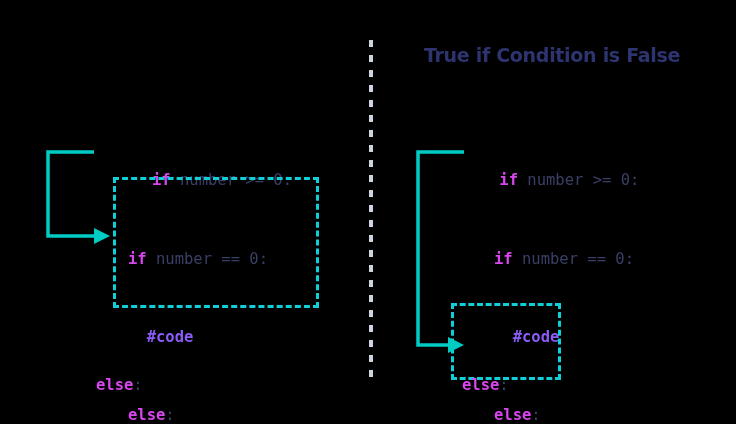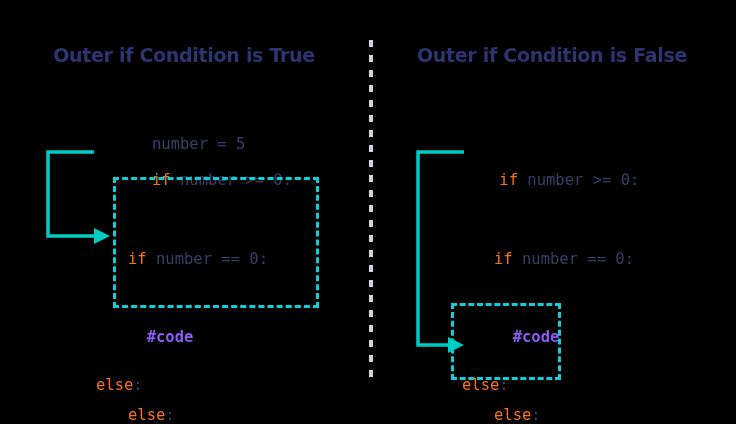--- a/index.html
+++ b/index.html
@@ -29,21 +29,21 @@
     background-repeat:repeat-y;
   }
 
   .code{
     position:absolute;
     font-family:"DejaVu Sans Mono", monospace;
     font-size:15.5px;
     line-height:26px;
     white-space:pre;
   }
-  .kw{color:#f97316;font-weight:normal;}
+  .kw{color:#d946ef;font-weight:bold;}
   .id{color:#3a3f66;}
   .cmt{color:#8b5cf6;font-weight:bold;}
 
   .dashbox{
     position:absolute;
     border:3px dashed #0fd0d8;
     box-sizing:border-box;
   }
 
   .arrow{position:absolute;}
@@ -65,25 +65,21 @@
   #box-false{left:451px;top:303px;width:110px;height:77px;}
   #arrow-false{left:412px;top:148px;}
 </style>
 </head>
 <body>
 
 <div class="stage">
 
   <div class="panel" id="panel-true">
 
-    <div class="panel-title">Outer if Condition is True</div>
 
-    <div class="code" id="code-true-assign">
-      <span class="id">number</span><span class="id"> = </span><span class="id">5</span>
-    </div>
 
     <div class="code" id="code-true-if">
       <span class="kw">if</span><span class="id"> number &gt;= 0:</span>
     </div>
 
     <div class="dashbox" id="box-true"></div>
 
     <div class="code" id="code-true-inner">
       <div><span class="kw">if</span><span class="id"> number == 0:</span></div>
       <div><span class="cmt">  #code</span></div>
@@ -99,21 +95,21 @@
     <div class="arrow" id="arrow-true">
       <svg width="72" height="100" viewBox="0 0 72 100">
         <path d="M 52 4 L 6 4 L 6 88 L 56 88" fill="none" stroke="#00ccc4" stroke-width="3.5"></path>
         <path d="M 52 80 L 68 88 L 52 96 Z" fill="#00ccc4"></path>
       </svg>
     </div>
   </div>
 
   <div class="panel" id="panel-false">
 
-    <div class="panel-title">Outer if Condition is False</div>
+    <div class="panel-title">True if Condition is False</div>
   </div>
 
 
   <div class="code" id="code-false-if">
     <span class="kw">if</span><span class="id"> number &gt;= 0:</span>
   </div>
 
   <div class="code" id="code-false-inner">
     <div><span class="kw">if</span><span class="id"> number == 0:</span></div>
     <div><span class="cmt">  #code</span></div>

